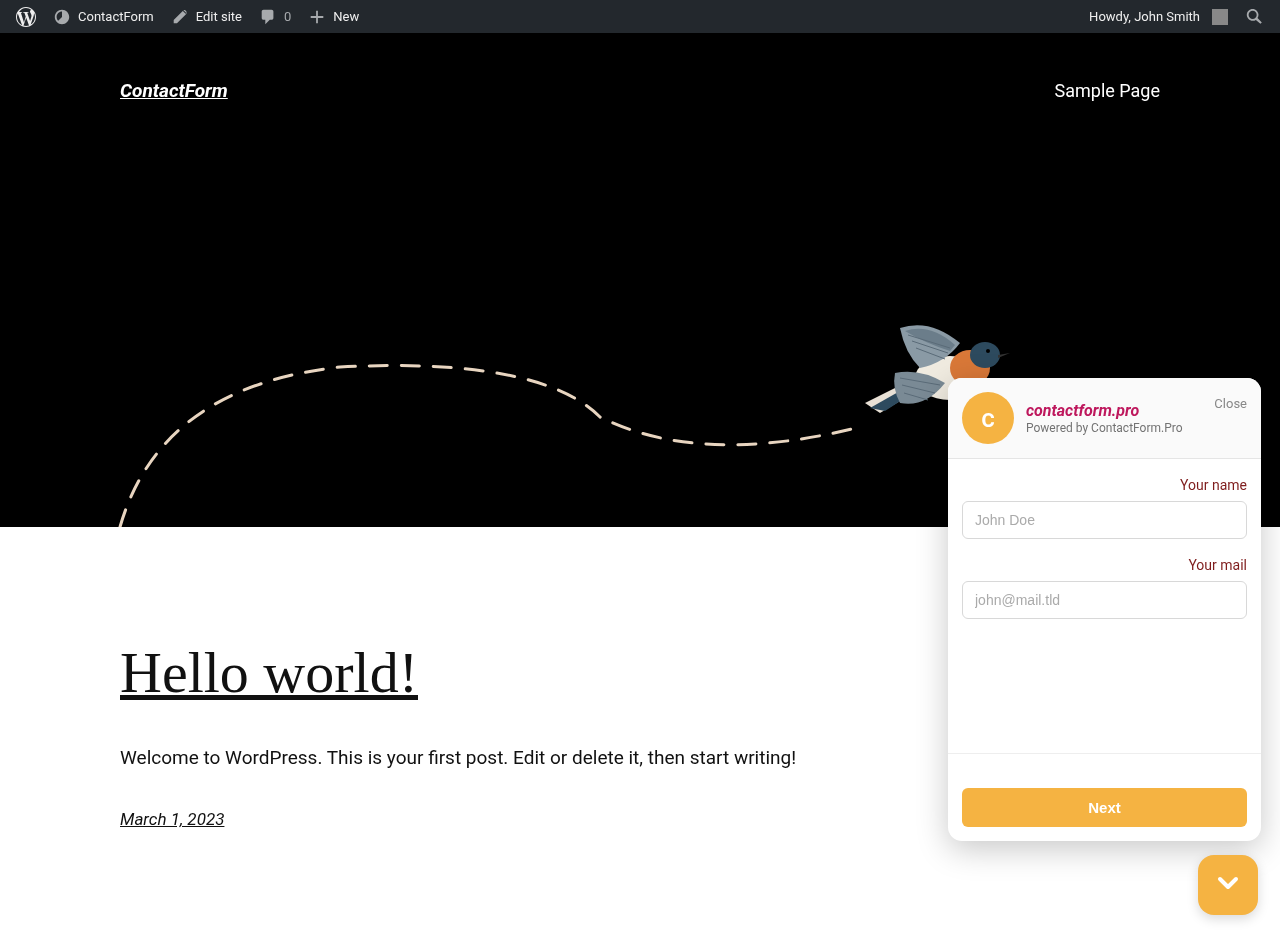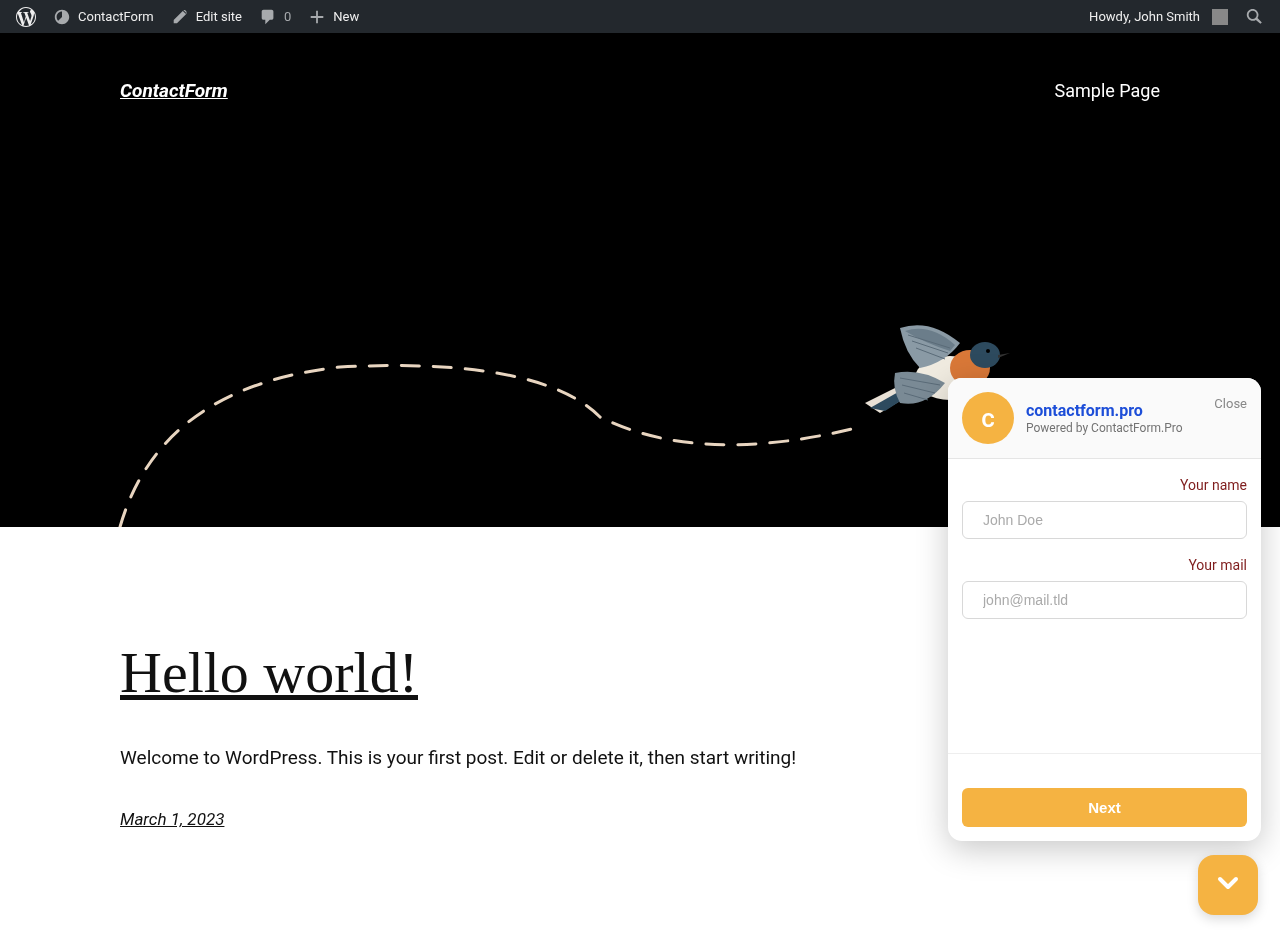--- a/index.html
+++ b/index.html
@@ -170,21 +170,22 @@
       flex-shrink: 0;
     }
     
     .popup-header-text {
       flex: 1;
     }
     
     .popup-title {
       font-size: 16px;
       font-weight: 700;
-      color: #1d4ed8;
+      color: #be185d;
+      font-style: italic;
     }
     
     .popup-subtitle {
       font-size: 12px;
       color: #737373;
       margin-top: 1px;
     }
     
     .popup-close {
       font-size: 13px;
@@ -202,21 +203,21 @@
     .form-label {
       font-size: 14px;
       color: #7f1d1d;
       margin-bottom: 8px;
       display: block;
       text-align: right;
     }
     
     .form-input {
       width: 100%;
-      padding: 10px 20px;
+      padding: 10px 12px;
       border: 1px solid #d8d8d8;
       border-radius: 6px;
       font-size: 14px;
       margin-bottom: 18px;
       outline: none;
     }
     
     .form-input::placeholder {
       color: #aaa;
     }

